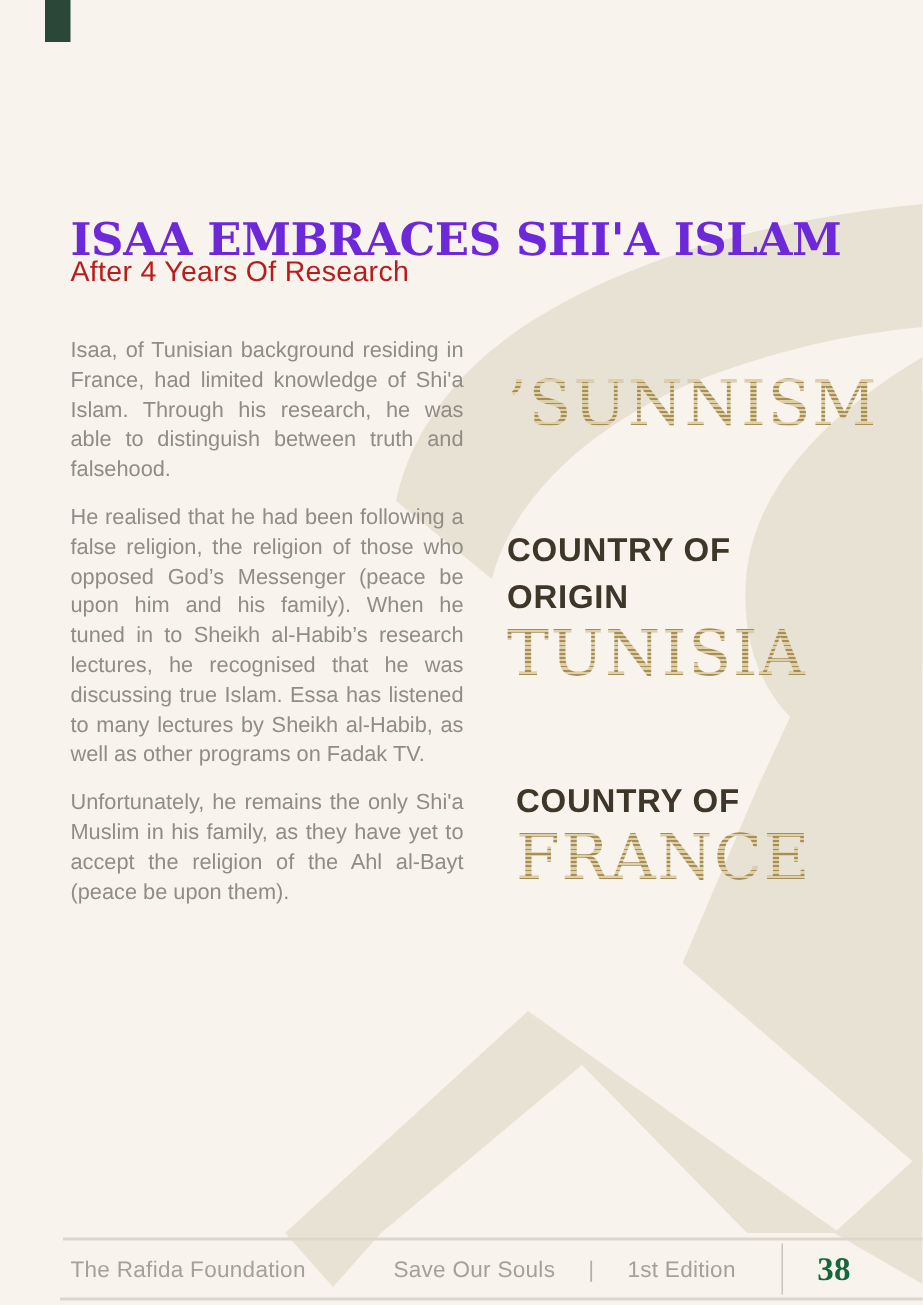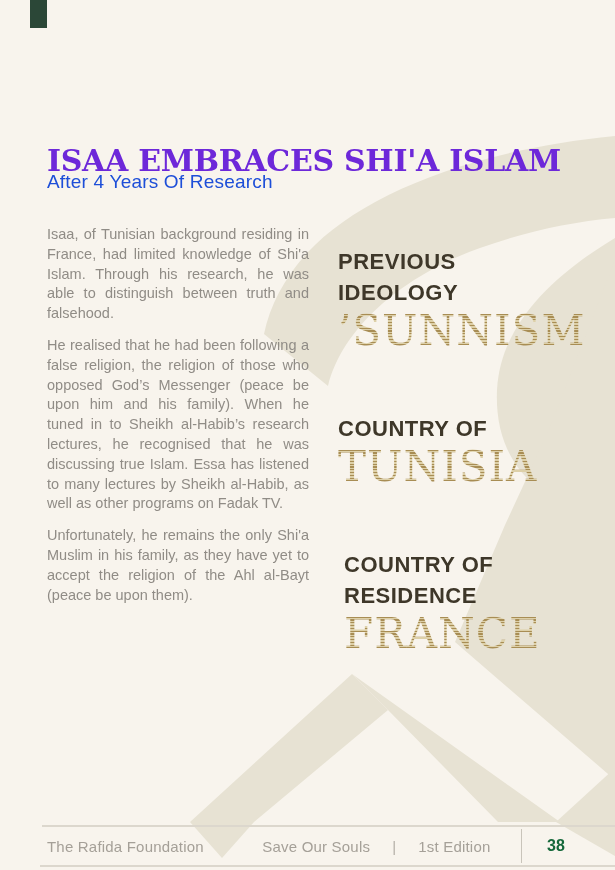--- a/index.html
+++ b/index.html
@@ -19,21 +19,21 @@
   }
 
   .page-title{
     position:absolute;left:47px;top:122px;width:520px;
     font-family:"DejaVu Serif","Liberation Serif",serif;
     font-weight:700;font-size:30px;line-height:38px;
     letter-spacing:-0.3px;color:#6d28d9;white-space:nowrap;
   }
   .page-subtitle{
     position:absolute;left:47px;top:169px;
-    font-size:19px;line-height:25px;color:#1d4ed8;letter-spacing:0.2px;
+    font-size:19px;line-height:25px;color:#b91c1c;letter-spacing:0.2px;
   }
 
   .article{
     position:absolute;left:47px;top:225px;width:262px;
     font-size:14.5px;line-height:19.8px;color:#908c86;
     text-align:justify;
   }
   .article p{margin:0 0 12px 0;}
 
   .facts{position:absolute;left:338px;top:246px;width:250px;}
@@ -64,22 +64,22 @@
     display:flex;align-items:center;
     font-size:15px;color:#a5a098;letter-spacing:0.2px;gap:11px;
   }
   .footer-spacer{flex:1;}
   .footer-sep{margin:0 11px;color:#b5b0a8;}
   .footer-divider{
     width:1.5px;height:34px;background:#c9c4ba;margin-left:19px;
   }
   .page-number{
     width:46px;text-align:center;
-    font-weight:700;font-size:16px;color:#15683a;
-    font-family:Liberation Sans, sans-serif;
+    font-weight:700;font-size:22px;color:#15683a;
+    font-family:Liberation Serif, serif;
   }
 </style>
 </head>
 <body>
 
 <svg class="watermark" width="615" height="870" viewBox="0 0 615 870" xmlns="http://www.w3.org/2000/svg">
   <g fill="#e7e2d3">
     <path d="M615,136 C470,150 360,196 308,252 C285,277 270,305 264,334 L328,386 C344,322 412,272 480,248 C525,232 570,222 615,218 Z"></path>
     <path d="M615,238 C545,280 500,330 497,390 C495,436 512,470 543,492 L615,446 Z"></path>
     <polygon points="615,260 615,780 455,642 505,525 548,432"></polygon>
@@ -96,38 +96,34 @@
   <div class="page-subtitle">After 4 Years Of Research</div>
 
   <div class="article">
     <p>Isaa, of Tunisian background residing in France, had limited knowledge of Shi'a Islam. Through his research, he was able to distinguish between truth and falsehood.</p>
     <p>He realised that he had been following a false religion, the religion of those who opposed God’s Messenger (peace be upon him and his family). When he tuned in to Sheikh al-Habib’s research lectures, he recognised that he was discussing true Islam. Essa has listened to many lectures by Sheikh al-Habib, as well as other programs on Fadak TV.</p>
     <p>Unfortunately, he remains the only Shi'a Muslim in his family, as they have yet to accept the religion of the Ahl al-Bayt (peace be upon them).</p>
   </div>
 
   <div class="facts">
     <div class="fact">
-      <div class="fact-label">
-        <div>PREVIOUS</div>
-        <div>IDEOLOGY</div>
-      </div>
       <div class="fact-value">’SUNNISM’</div>
     </div>
 
     <div class="fact">
       <div class="fact-label">
         <div>COUNTRY OF</div>
+        <div>ORIGIN</div>
       </div>
       <div class="fact-value">TUNISIA</div>
     </div>
 
     <div class="fact indented">
       <div class="fact-label">
         <div>COUNTRY OF</div>
-        <div>RESIDENCE</div>
       </div>
       <div class="fact-value">FRANCE</div>
     </div>
   </div>
 
   <div class="footer-rule-top"></div>
   <div class="footer-rule-bottom"></div>
 
   <div class="footer-row">
     <span>The Rafida Foundation</span>

